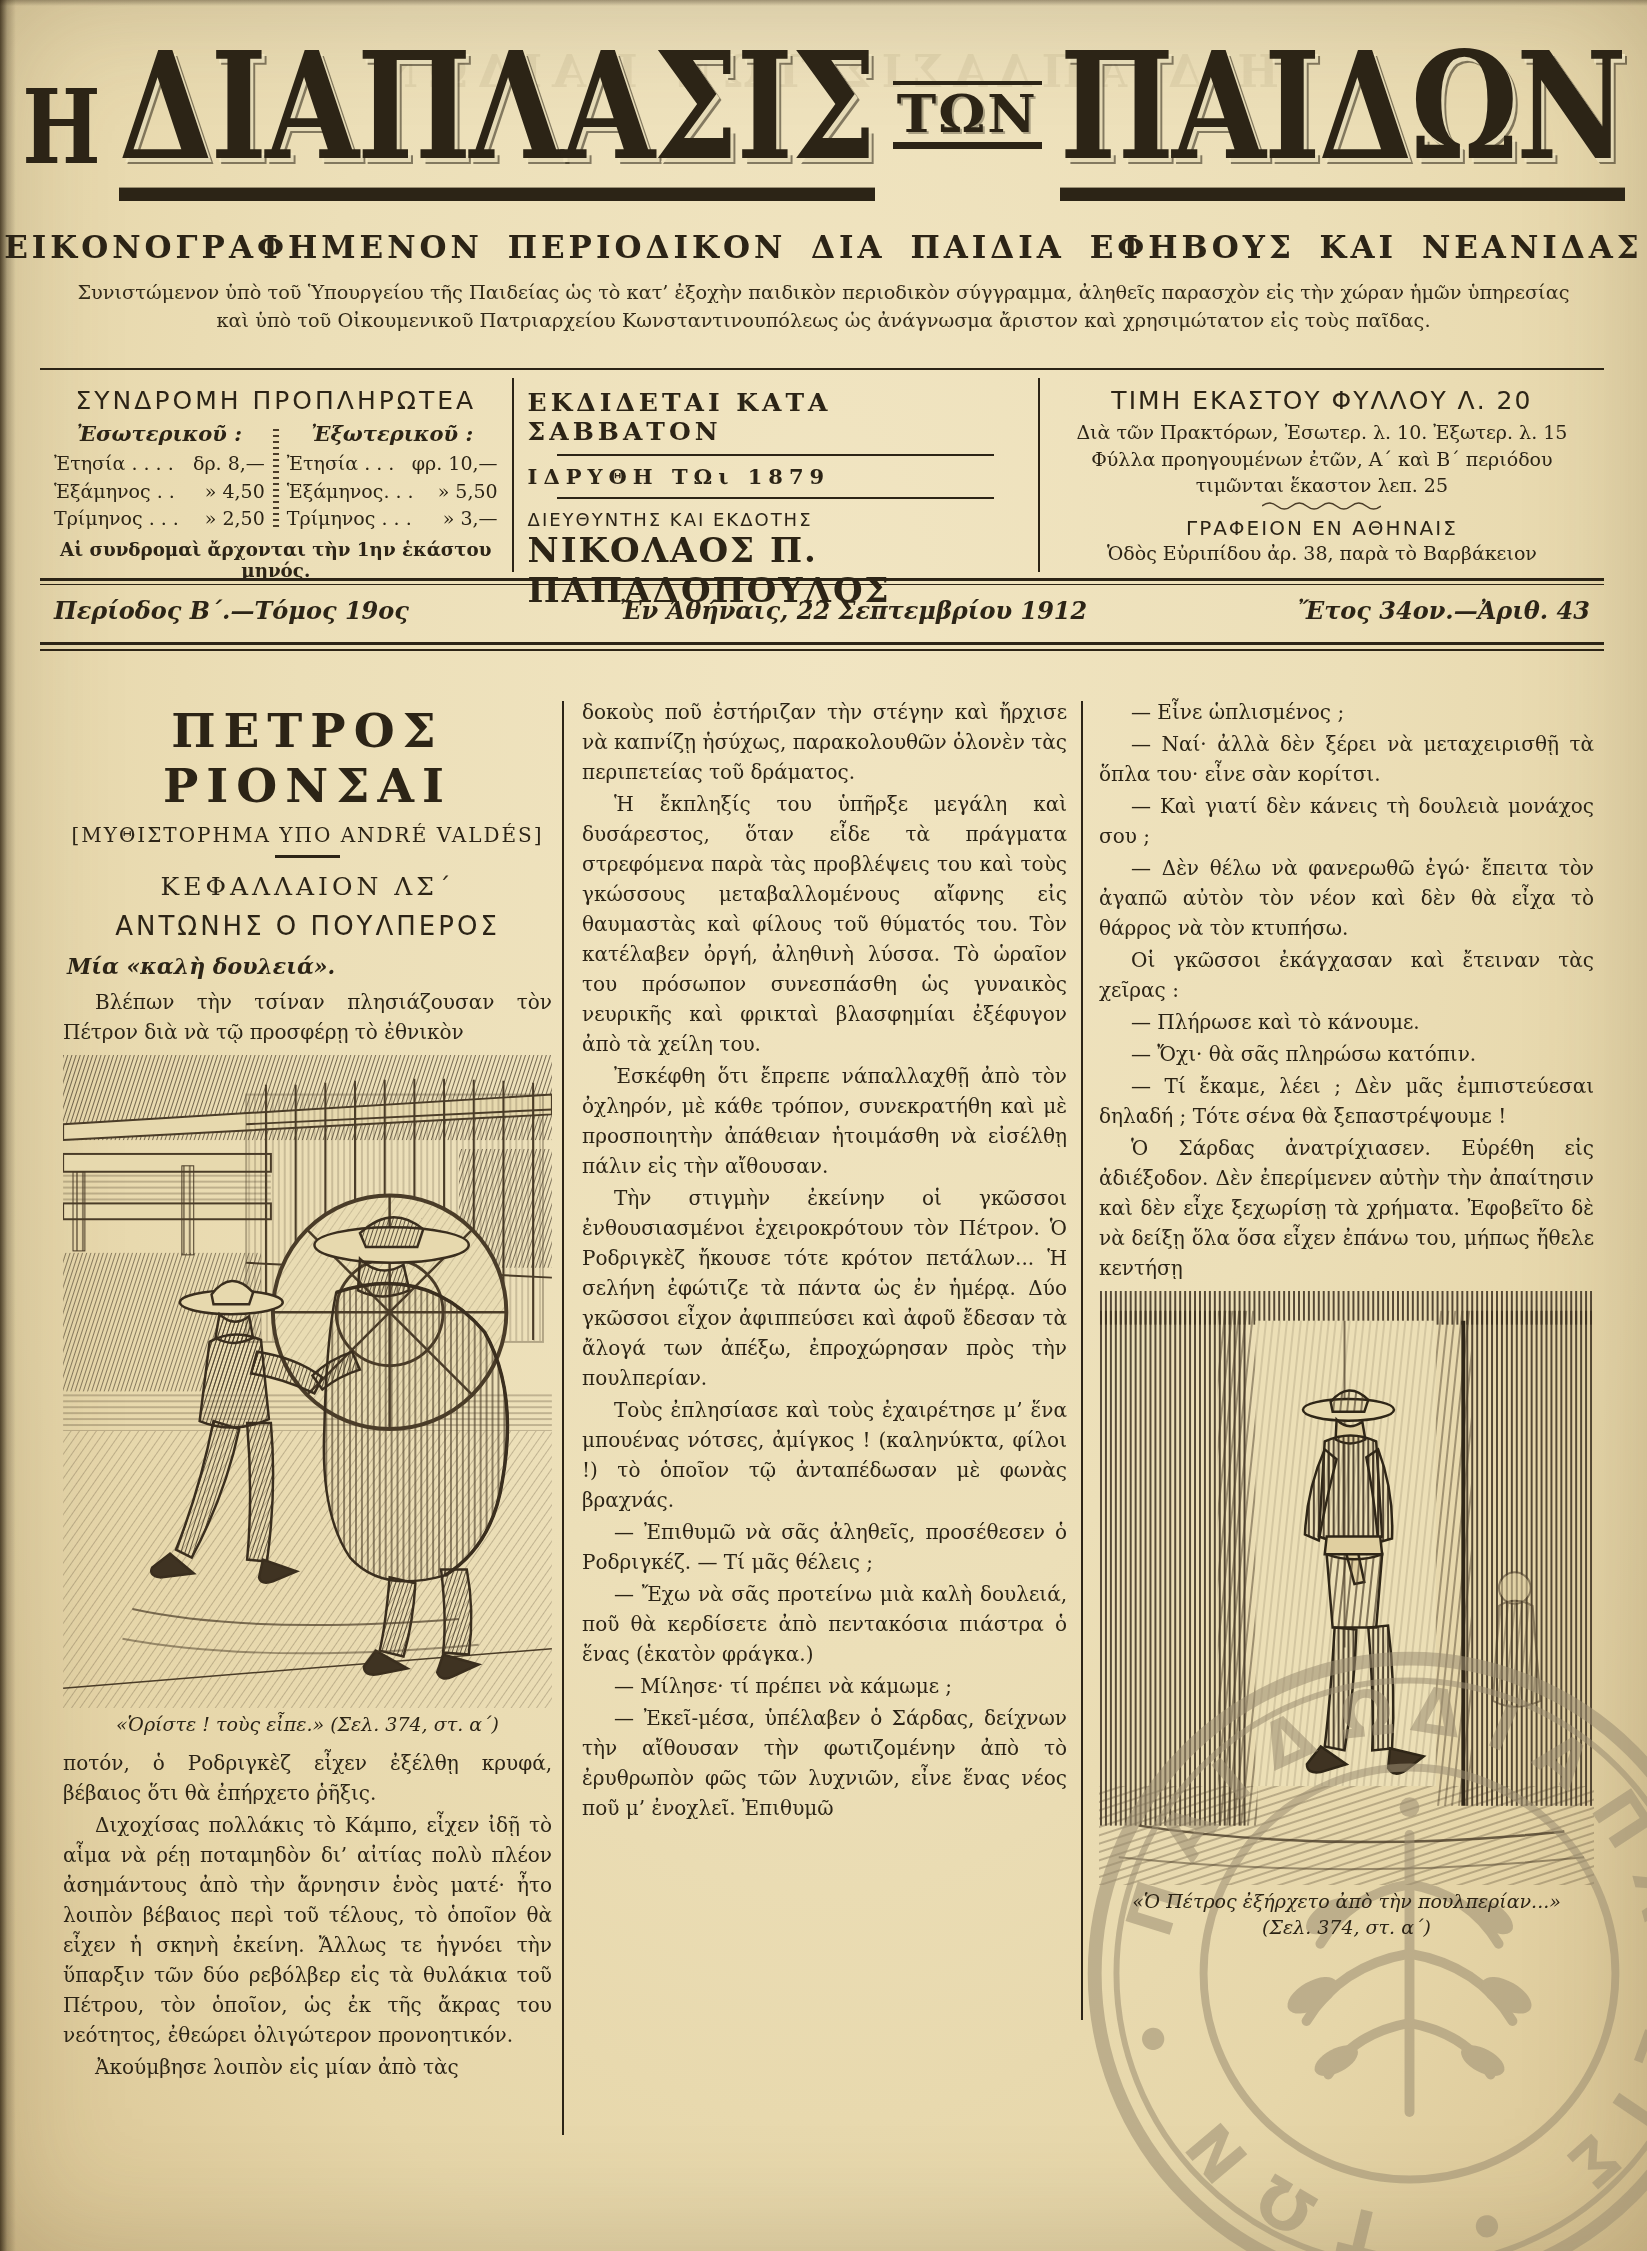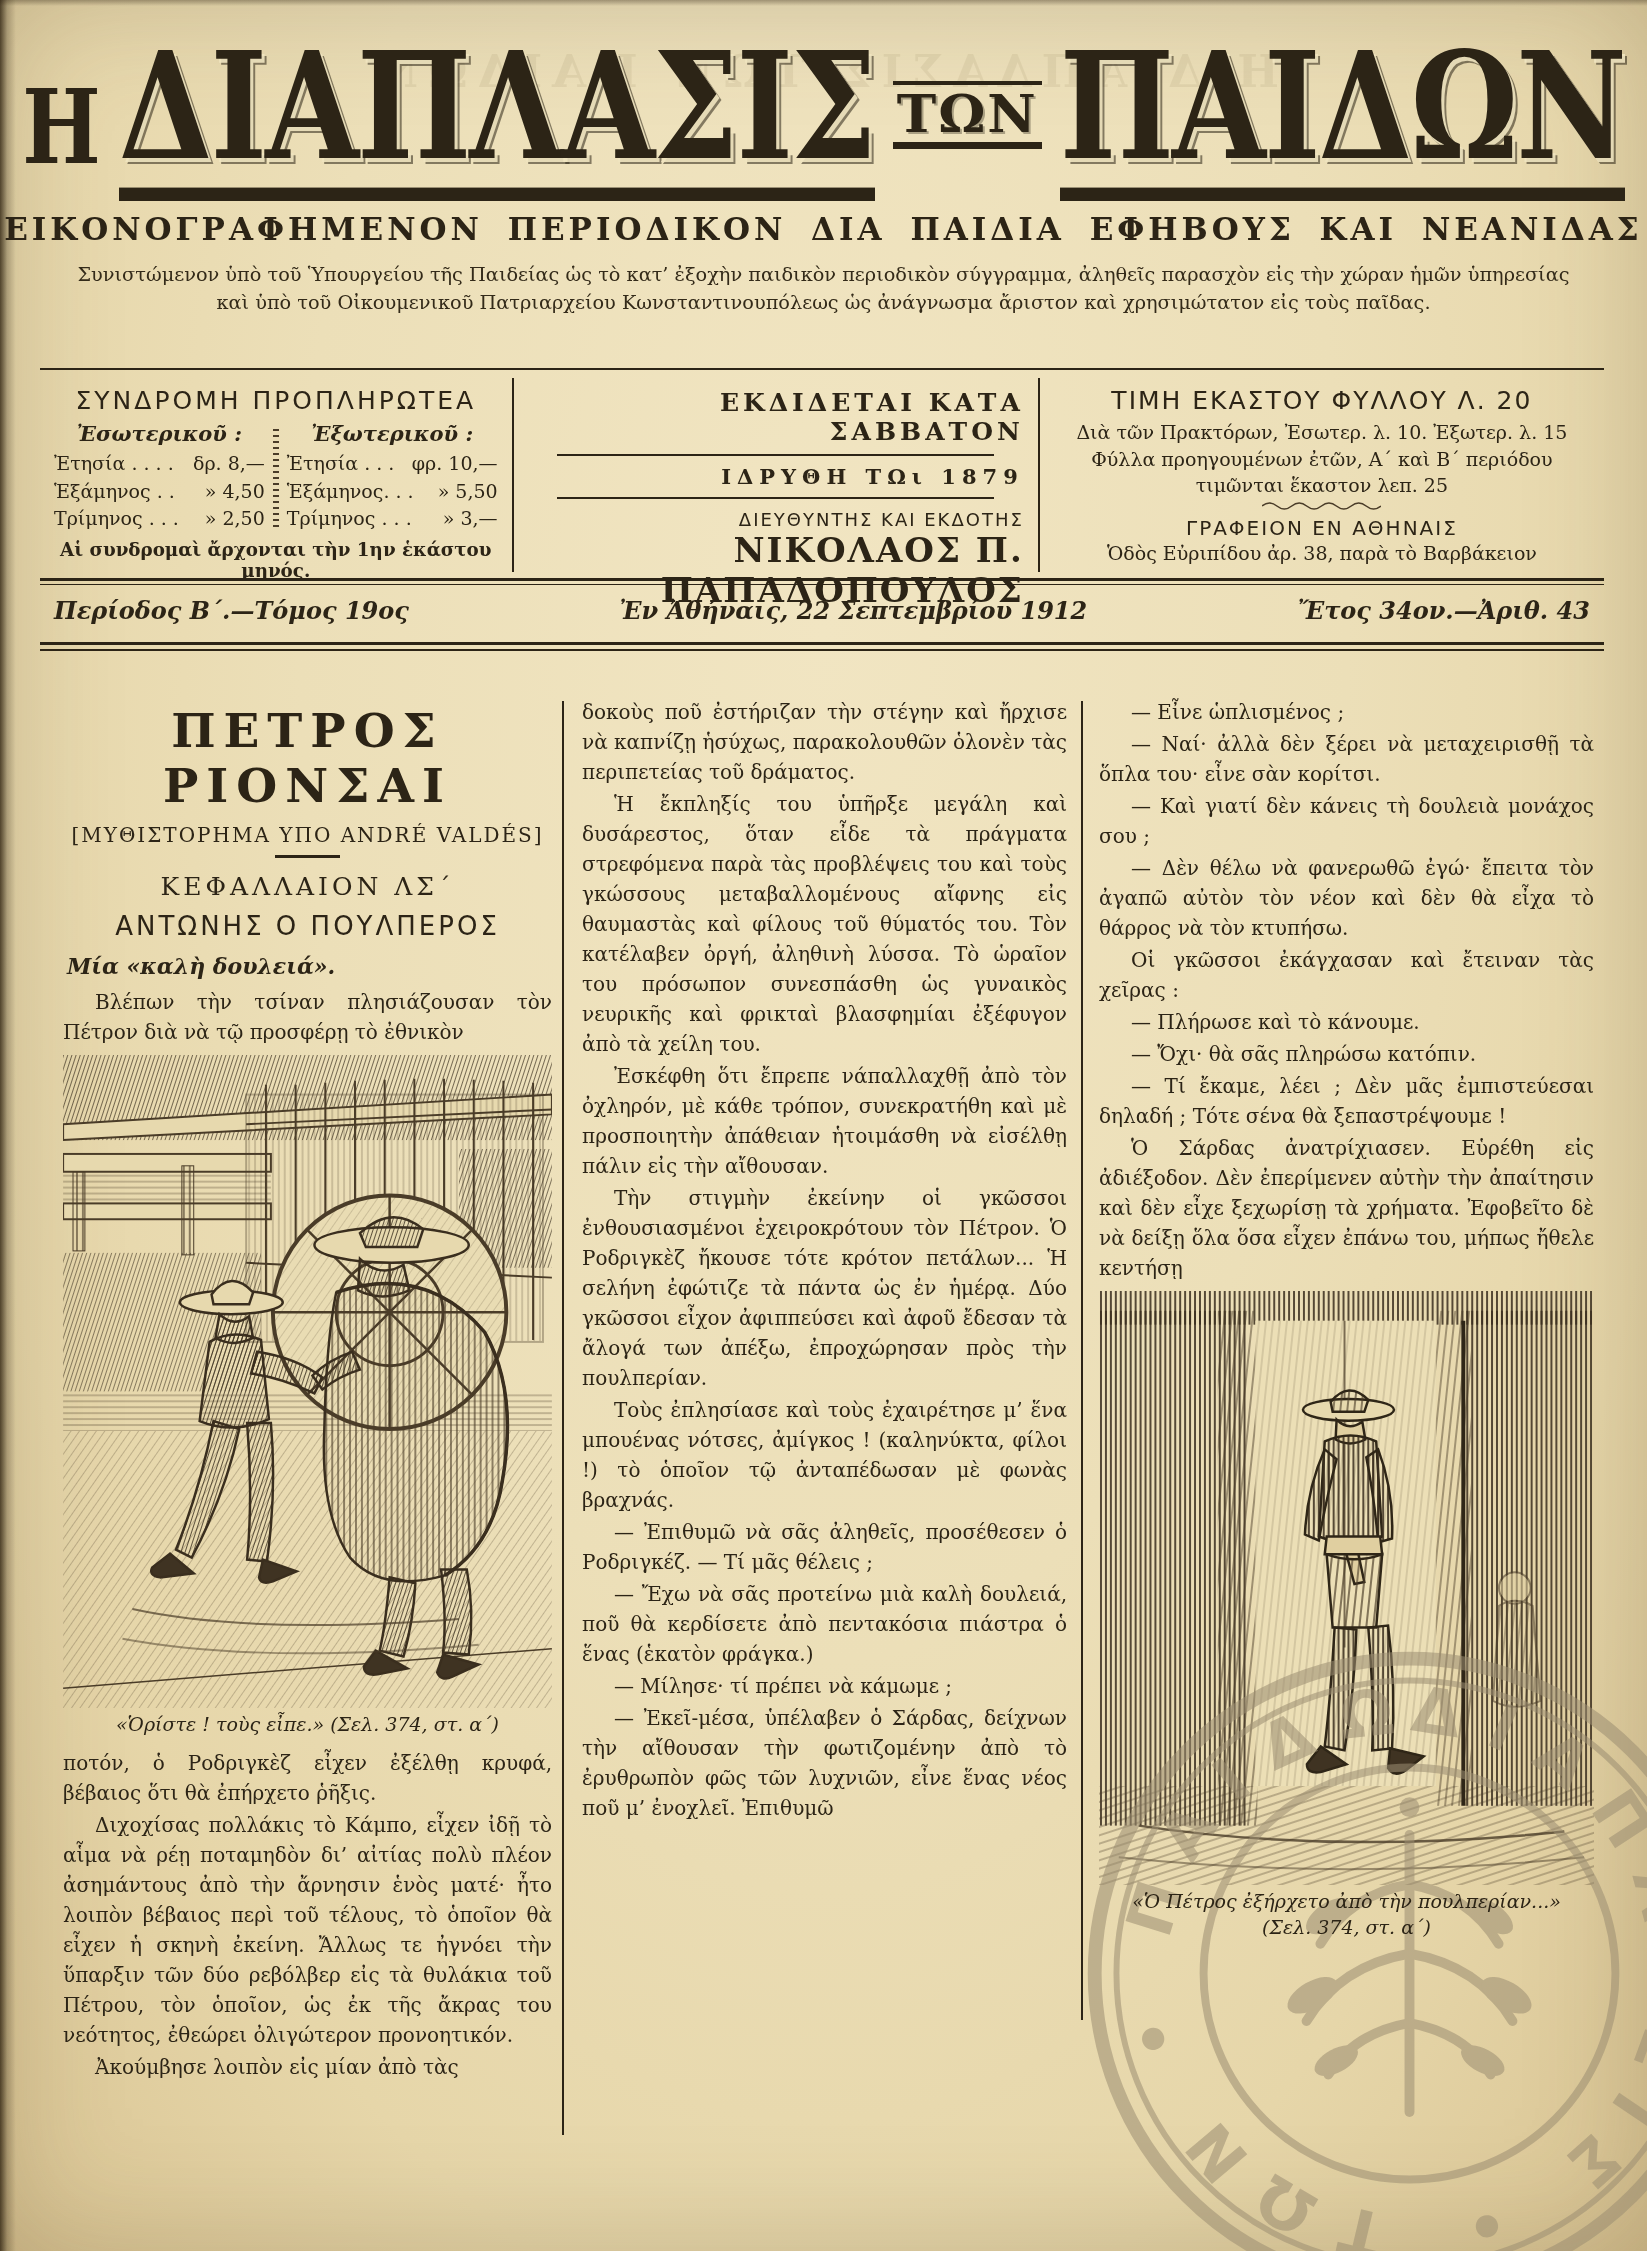--- a/index.html
+++ b/index.html
@@ -24,34 +24,34 @@
   .mast-row{display:flex; justify-content:center; align-items:baseline; gap:18px; line-height:1;}
   .mh-h{font-weight:bold; font-size:83px; transform:scaleY(1.25); transform-origin:bottom;}
   .mh-big{font-weight:bold; font-size:121px; letter-spacing:-2px;
     transform:scaleY(1.22); transform-origin:bottom;
     text-shadow:3px 3px 0 rgba(240,228,192,.9), 5px 5px 0 rgba(44,36,22,.55);}
   .underlined{border-bottom:11px solid #2c2416; padding-bottom:6px;}
   .underlined2{border-bottom:11px solid #2c2416; padding-bottom:6px;}
   .mh-ton{font-weight:bold; font-size:53px; letter-spacing:2px; position:relative; top:-34px;
     border-top:4px solid #2c2416; border-bottom:7px solid #2c2416; padding:2px 4px 2px 4px;
     text-shadow:2px 2px 0 rgba(44,36,22,.35);}
-  .subtitle{margin-top:10px; font-size:31px; font-weight:bold; letter-spacing:4px; word-spacing:10px;}
+  .subtitle{margin-top:28px; font-size:31px; font-weight:bold; letter-spacing:4px; word-spacing:10px;}
   .endorse{margin-top:14px; font-size:19.3px; line-height:1.45; color:#332a19;}
   
   .rule{position:absolute; left:40px; width:1564px; border-top:2px solid #2c2416;}
   .rule-thin{top:368px;}
   .rule-heavy{position:absolute; left:40px; width:1564px; top:578px; height:3px;
     border-top:3px solid #2c2416; border-bottom:1px solid #2c2416;}
   .rule-double{position:absolute; left:40px; width:1564px; top:642px; height:4px;
     border-top:3px solid #2c2416; border-bottom:2px solid #2c2416;}
   
   .infobox{position:absolute; top:378px; left:40px; width:1564px; height:194px; display:flex;}
   .ib-col{padding:6px 14px; box-sizing:border-box;}
   .ib-sub{width:483px;}
-  .ib-mid{width:541px; border-left:2px solid #2c2416; border-right:2px solid #2c2416; text-align:right;}
+  .ib-mid{width:541px; border-left:2px solid #2c2416; border-right:2px solid #2c2416; text-align:left;}
   .ib-price{width:578px; text-align:center;}
   .ib-title{font-family:"DejaVu Sans", sans-serif; font-size:25px; letter-spacing:3px; text-align:center; margin:2px 0 6px;}
   .sub-cols{display:flex; gap:6px;}
   .sub-col{flex:1;}
   .sub-head{font-weight:bold; font-style:italic; font-size:21px; text-align:center; margin-bottom:4px;}
   .sub-row{display:flex; justify-content:space-between; font-size:19px; line-height:1.45;}
   .wavy-v{width:6px; align-self:stretch;
     background:repeating-linear-gradient(180deg, transparent 0 4px, #4a3c28 4px 6px);
     margin:4px 2px;}
   .sub-note{font-size:18.3px; font-weight:bold; margin-top:6px; text-align:center;}

